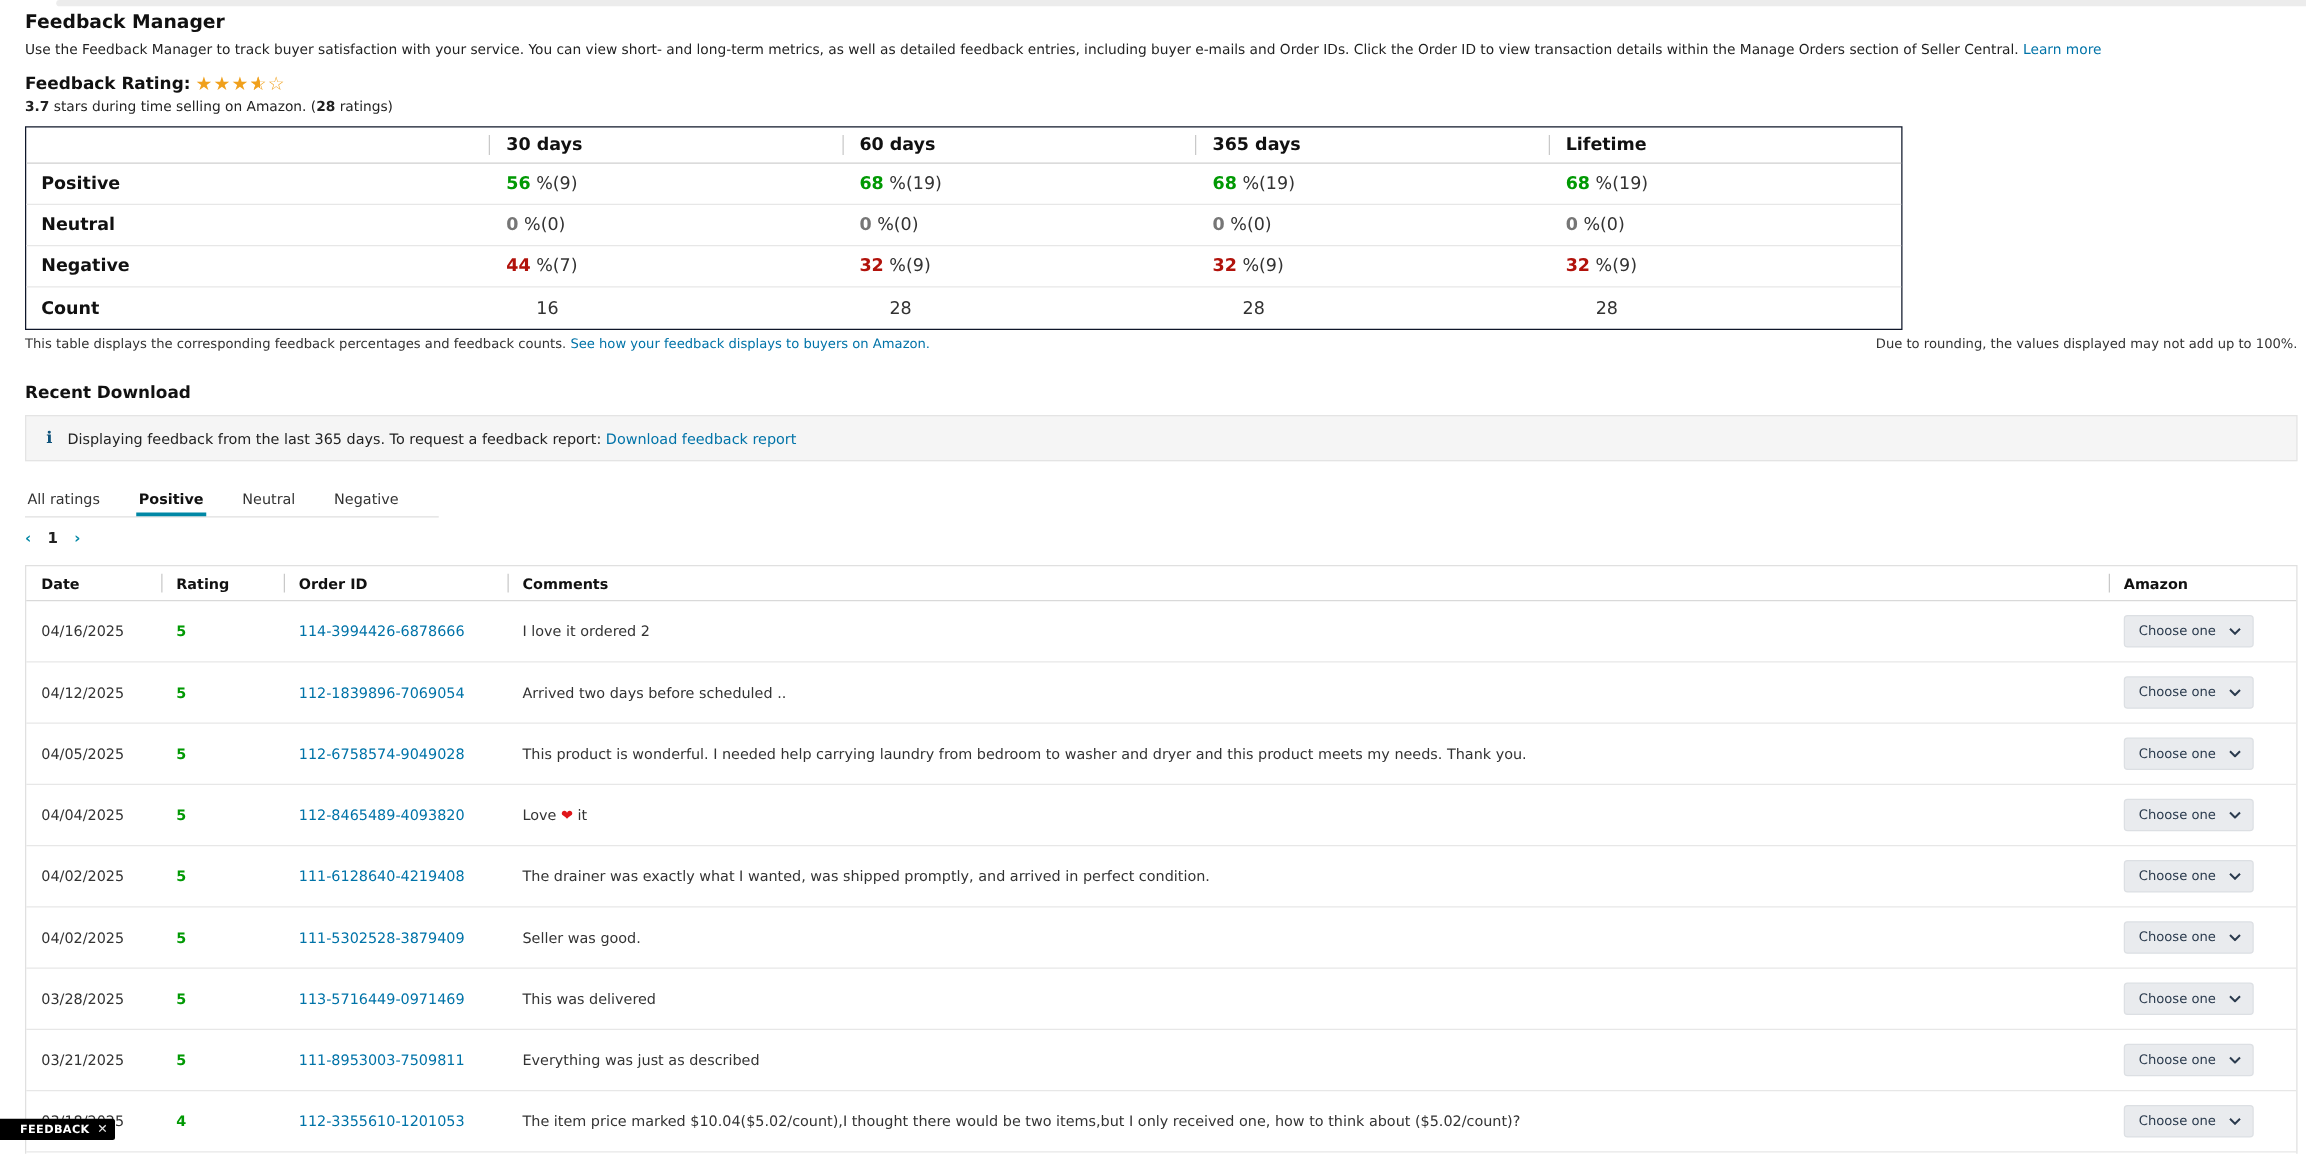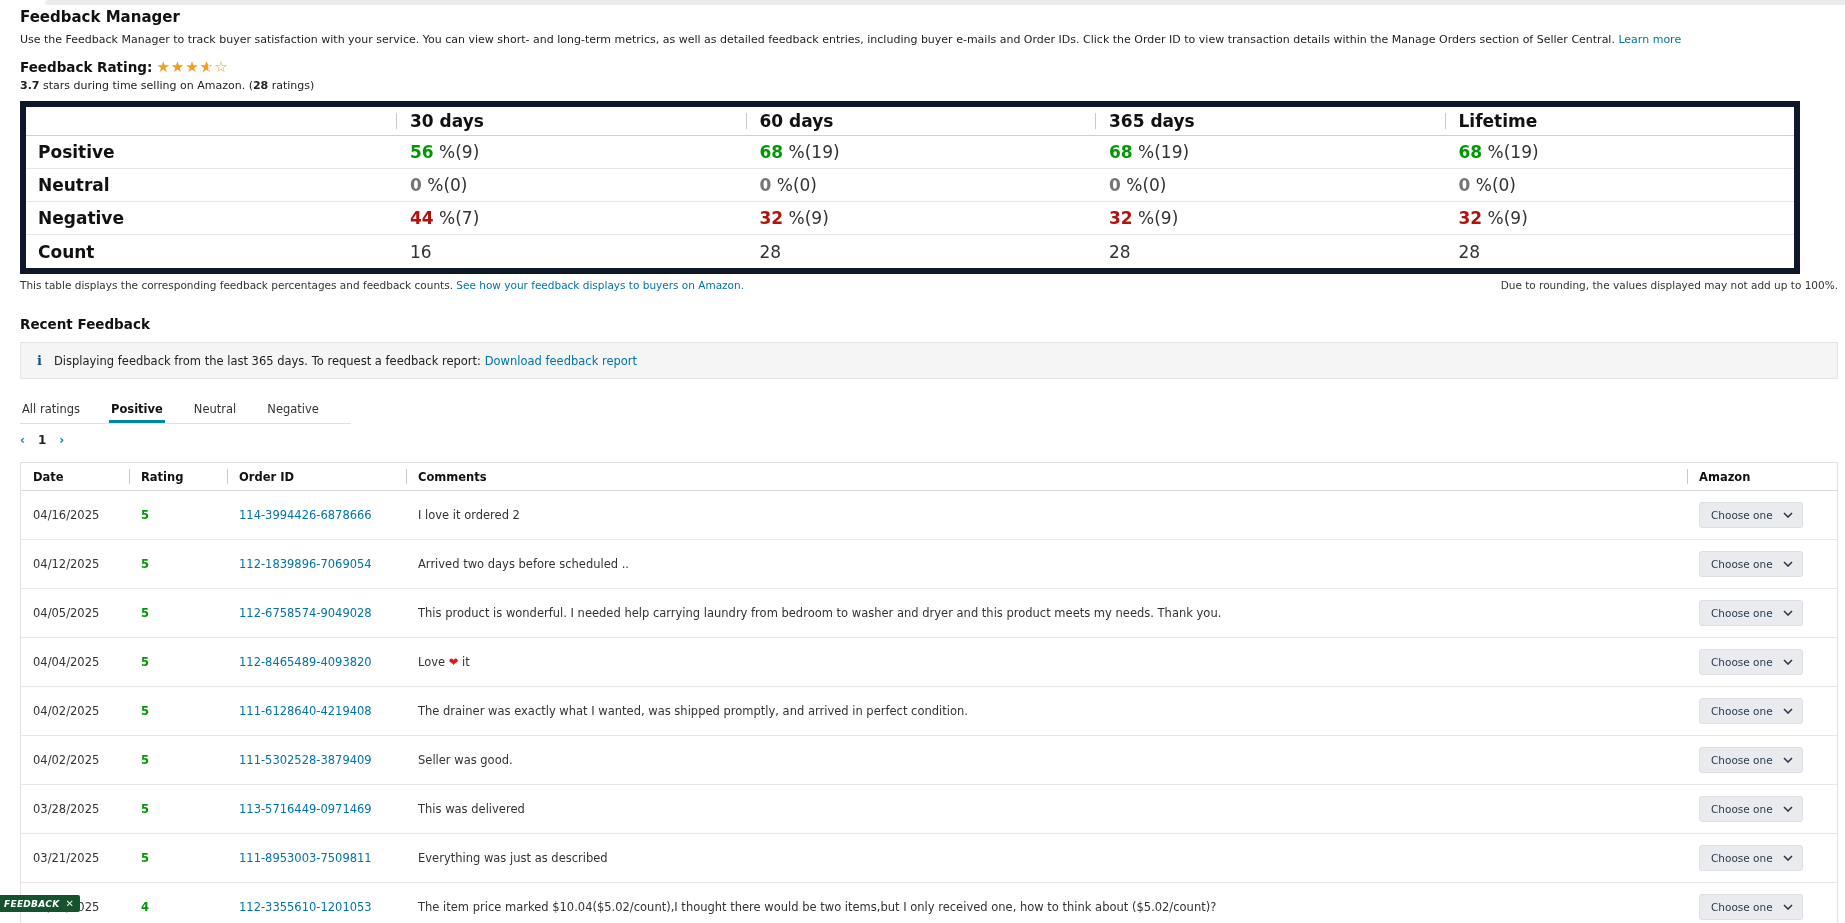--- a/index.html
+++ b/index.html
@@ -14,25 +14,25 @@
   a.link { color:#0073a8; text-decoration:none; cursor:pointer; }
   .rating-head { margin-top:13px; font-size:13.5px; font-weight:bold; color:#111; display:flex; align-items:center; gap:4px; }
   .stars { display:inline-flex; color:#f0a01c; font-size:15px; line-height:1; letter-spacing:1px; }
   .star { display:inline-block; }
   .star.half { position:relative; }
   .star.half .overlay { position:absolute; left:0; top:0; width:55%; overflow:hidden; }
   .rating-line { font-size:11px; margin-top:4px; color:#222; }
   .b { font-weight:bold; }
 
   
-  .metrics { margin-top:9px; border:6px solid #0f172a; width:1780px; font-size:17px; }
+  .metrics { margin-top:9px; border:1px solid #0f172a; width:1502px; font-size:14px; }
   .mrow { display:grid; grid-template-columns:370px 1fr 1fr 1fr 1fr; align-items:center; }
   .mrow.head { height:29px; border-bottom:1px solid #cfcfcf; font-weight:bold; color:#111; }
   .mrow.data { height:33px; border-bottom:1px solid #e7e7e7; }
-  .mrow.data:last-child { border-bottom:none; }
+  .mrow.data:last-child { border-bottom:none;gap:24px; }
   .mrow > div { padding-left:14px; }
   .mrow > .mlabel { padding-left:12px; font-weight:bold; color:#111; }
   .mcell { position:relative; height:100%; display:flex; align-items:center; }
   .mrow.head .mcell::before { content:''; position:absolute; left:0; top:6px; bottom:6px; width:1px; background:#c9c9c9; }
   .num-pos { color:#009903; font-weight:bold; }
   .num-neu { color:#767676; font-weight:bold; }
   .num-neg { color:#b1120b; font-weight:bold; }
   .num-cnt { color:#333; }
 
   .table-notes { width:1818px; display:flex; justify-content:space-between; margin-top:5px; font-size:10.5px; color:#333; }
@@ -61,23 +61,23 @@
   .frow.head .fcell::before { content:''; position:absolute; left:0; top:6px; bottom:6px; width:1px; background:#c9c9c9; }
   .rating-val { color:#009903; font-weight:bold; }
   .order-link { color:#0073a8; text-decoration:none; cursor:pointer; }
   .heart { color:#e0161a; }
   .choose-btn { display:inline-flex; align-items:center; gap:10px; background:#e9ebee; border:1px solid #dcdfe3;
                 border-radius:3px; padding:6px 9px 6px 11px; font-size:10.5px; color:#2b3b4e; cursor:pointer;
                 font-family:"DejaVu Sans", sans-serif; }
   .chev { width:10px; height:6px; }
 
   
-  .fb-badge { position:absolute; left:0; top:895px; background:#14532d; color:#fff; font-size:9px; font-weight:bold;
-              height:17px; display:flex; align-items:center; gap:6px; padding:0 6px 0 4px; border-radius:0 2px 2px 0;
-              letter-spacing:0.3px; cursor:pointer;font-style:italic; }
+  .fb-badge { position:absolute; left:0; top:895px; background:#000000; color:#fff; font-size:9px; font-weight:bold;
+              height:17px; display:flex; align-items:center; gap:6px; padding:0 6px 0 16px; border-radius:0 2px 2px 0;
+              letter-spacing:0.3px; cursor:pointer; }
   .fb-badge .x { font-weight:normal; font-size:10px; opacity:0.9; }
 </style>
 </head>
 <body>
 
 <div class="top-strip"></div>
 
 <div class="content">
 
   <div class="page-title">Feedback Manager</div>
@@ -169,21 +169,21 @@
     </div>
   </div>
 
   <div class="table-notes">
     <div>
       <span>This table displays the corresponding feedback percentages and feedback counts. </span><a class="link">See how your feedback displays to buyers on Amazon.</a>
     </div>
     <div>Due to rounding, the values displayed may not add up to 100%.</div>
   </div>
 
-  <div class="section-title">Recent Feedback</div>
+  <div class="section-title">Recent Download</div>
 
   <div class="info-banner">
     <span class="info-i">i</span>
     <span>
       <span>Displaying feedback from the last 365 days. To request a feedback report: </span><a class="link">Download feedback report</a>
     </span>
   </div>
 
   <div class="tabs">
     <div class="tab">All ratings</div>

